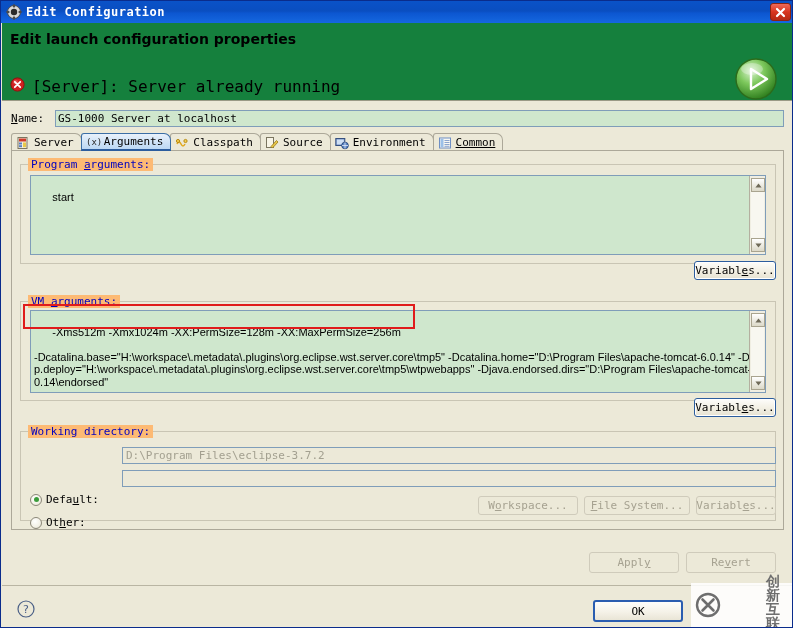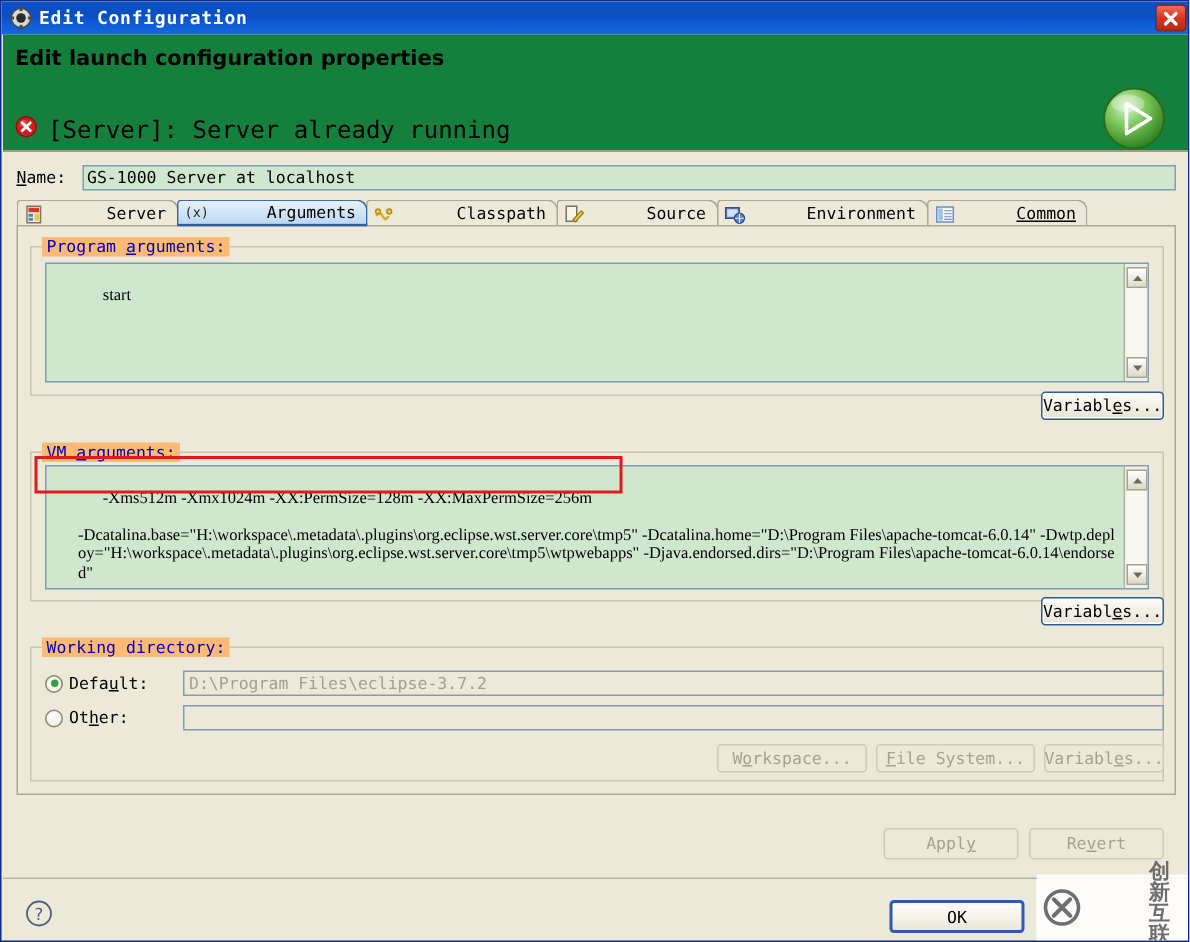--- a/index.html
+++ b/index.html
@@ -143,21 +143,20 @@
     background: #ece9d8;
     border: 1px solid #aca899;
     border-bottom: none;
     border-top-left-radius: 3px;
     border-top-right-radius: 7px;
     box-sizing: border-box;
     margin-right: -1px;
     white-space: nowrap;
     cursor: pointer;
     position: relative;
-    gap: 37px;
   }
   .tab.active {
     background: linear-gradient(to bottom,#e8f1fb 0%, #bcd8f4 100%);
     border-color: #3b6ea5;
     border-bottom: 2px solid #2c5d9e;
     z-index: 3;
   }
   .tab .ticon {
     width: 14px; height: 14px;
     margin-right: 4px;
@@ -189,24 +188,24 @@
     padding: 0 3px;
     font-size: 11px;
     color: #0000c0;
     white-space: nowrap;
   }
 
   .textarea {
     background: #cfe7cd;
     border: 1px solid #7f9db9;
     box-sizing: border-box;
-    font-family: Liberation Serif, serif;
+    font-family: Liberation Sans, sans-serif;
     font-size: 11px;
     color: #000;
-    padding: 2px 21px;
+    padding: 2px 3px;
     overflow: hidden;
     position: absolute;
     line-height: 12.5px;
     white-space: pre-wrap;
     word-break: break-all;
   }
 
   
   .vscroll {
     position: absolute;
@@ -277,21 +276,21 @@
     cursor: pointer;
   }
   .radio.on::after {
     content:"";
     position: absolute;
     left: 2.5px; top: 2.5px;
     width: 5px; height: 5px;
     border-radius: 50%;
     background: #3a9c3a;
   }
-  .ro-row { position:absolute; display:flex; align-items:center; }
+  .ro-row { position:absolute; display:flex; align-items:center;margin-top:44px; }
   .ro-label { margin-left: 4px; font-size: 11px; color:#000; white-space:nowrap; }
   .ro-field {
     position: absolute;
     height: 17px;
     border: 1px solid #7f9db9;
     background: #ece9d8;
     box-sizing: border-box;
     font-size: 11px;
     color: #a3a090;
     padding: 1px 3px;

